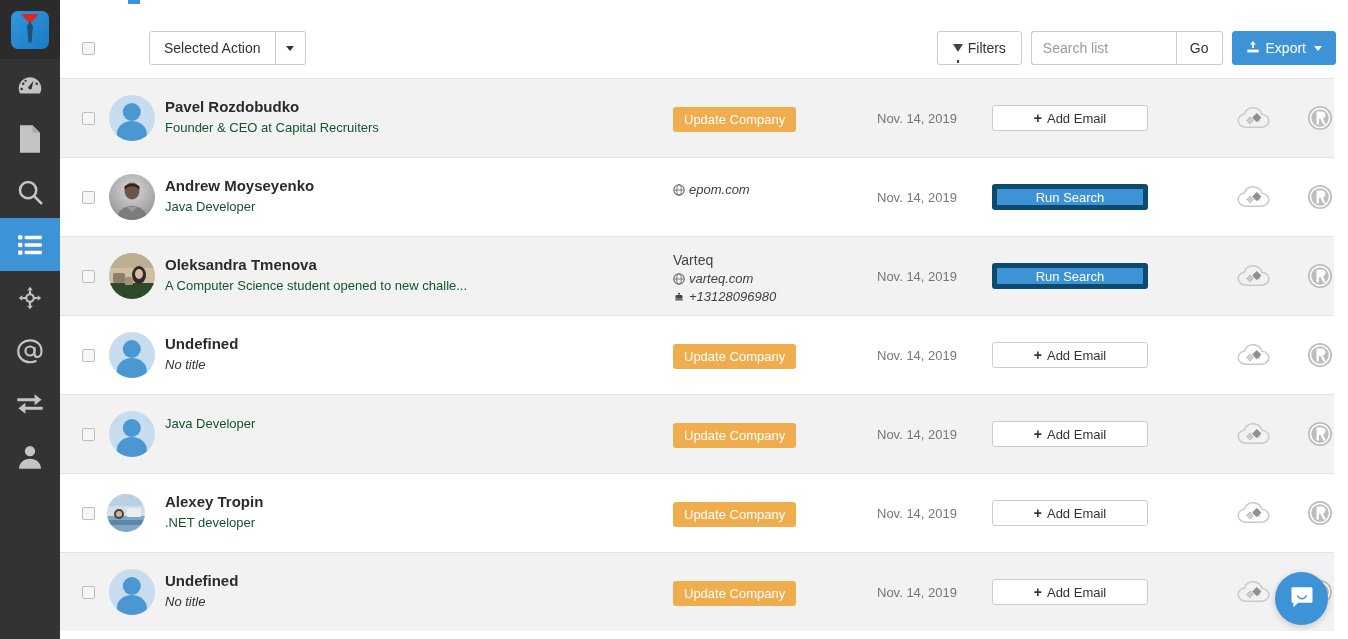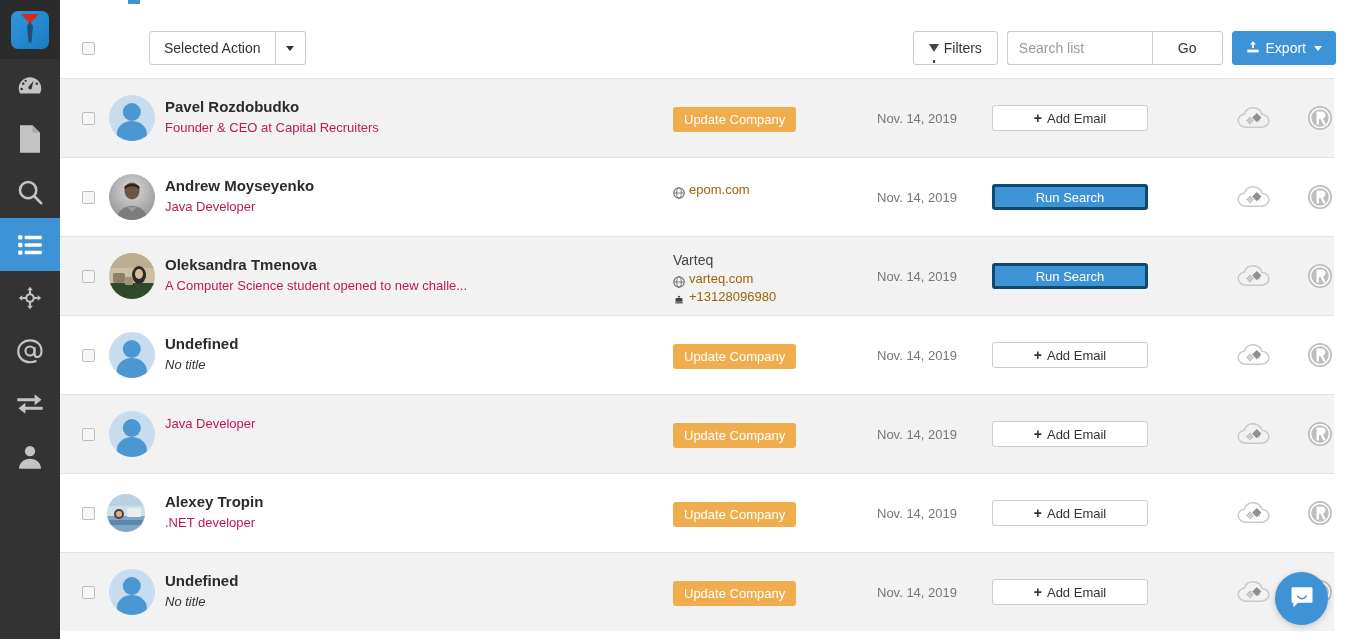--- a/index.html
+++ b/index.html
@@ -117,21 +117,21 @@
   #search-input {
     width: 145px; height: 34px;
     border: 1px solid #cccccc; border-right: none;
     border-radius: 3px 0 0 3px;
     padding: 0 11px;
     font-size: 14px; font-family: "Liberation Sans", sans-serif;
     color: #555555;
     outline: none;
   }
   #search-input::placeholder { color: #999999; }
-  #go-btn { border-radius: 0 3px 3px 0; padding: 0 25px; }
+  #go-btn { border-radius: 0 3px 3px 0; padding: 0 13px; }
   #export-btn {
     margin-left: 9px;
     background: #3d93d6; border: 1px solid #3d93d6;
     color: #ffffff; border-radius: 3px;
     padding: 0 13px; gap: 6px; font-size: 14px;
     height: 34px;
     display: flex; align-items: center; cursor: pointer;
   }
   .caret-down-light {
     width: 0; height: 0;
@@ -179,29 +179,29 @@
     background: #4b97d2;
   }
   .avatar-photo { width: 100%; height: 100%; }
 
   .person { position: absolute; left: 105px; top: 18px; width: 480px; }
   .person-name {
     font-size: 15px; font-weight: bold; color: #2b2b2b;
     line-height: 20px;
   }
   .person-title {
-    font-size: 13px; color: #be185d; line-height: 20px; margin-top: 1px;
+    font-size: 13px; color: #14532d; line-height: 20px; margin-top: 1px;
   }
   .person-title.italic { font-style: italic; color: #333333; }
 
   .company { position: absolute; left: 613px; top: 0; width: 190px; }
   .company-name { font-size: 14px; color: #444444; line-height: 19px; }
   .company-line {
-    font-size: 13px; color: #a16207; line-height: 18px;
-    display: flex; align-items: flex-end; gap: 4px;
+    font-size: 13px; color: #404040; line-height: 18px;
+    display: flex; align-items: center; gap: 4px; font-style: italic;
   }
   .company-line svg { flex: none; }
 
   .badge-update {
     position: absolute; left: 613px;
     background: #f0ad4e; color: #ffffff;
     font-size: 13px; border-radius: 3px;
     padding: 5px 11px; display: inline-block;
     cursor: pointer;
   }
@@ -214,21 +214,21 @@
   .act-btn {
     position: absolute; left: 932px;
     width: 156px; height: 26px;
     border-radius: 3px;
     font-size: 13px;
     display: flex; align-items: center; justify-content: center;
     cursor: pointer;
   }
   .act-btn.add-email { background: #ffffff; border: 1px solid #cccccc; color: #333333; }
   .act-btn.add-email b { font-weight: bold; margin-right: 5px; font-size: 14px; }
-  .act-btn.run-search { background: #3d93d6; border: 3px solid #0c4a6e; color: #ffffff; }
+  .act-btn.run-search { background: #3d93d6; border: 5px solid #0c4a6e; color: #ffffff; }
 
   .icon-cloud { position: absolute; left: 1176px; cursor: pointer; }
   .icon-r { position: absolute; left: 1247px; cursor: pointer; }
 
   
   #intercom {
     position: absolute; right: 20px; bottom: 14px;
     width: 53px; height: 53px; border-radius: 50%;
     background: #3d93d6;
     display: flex; align-items: center; justify-content: center;

